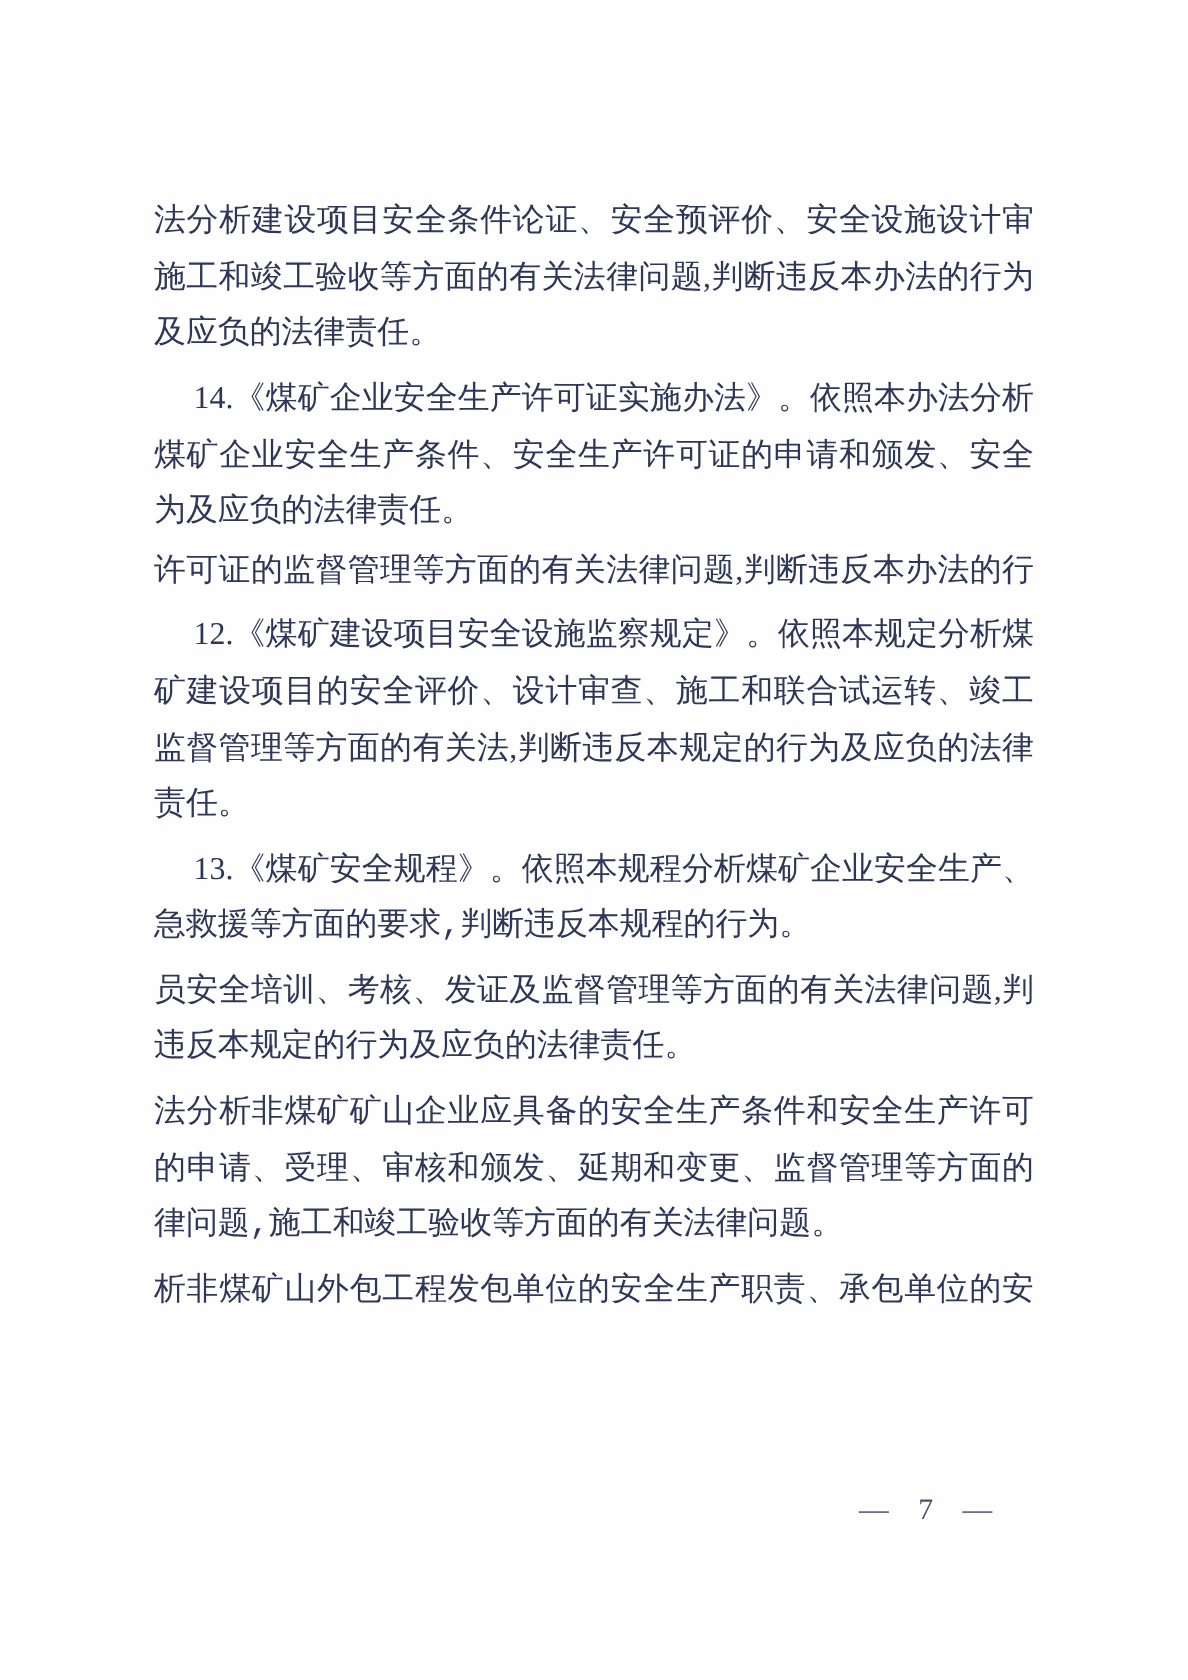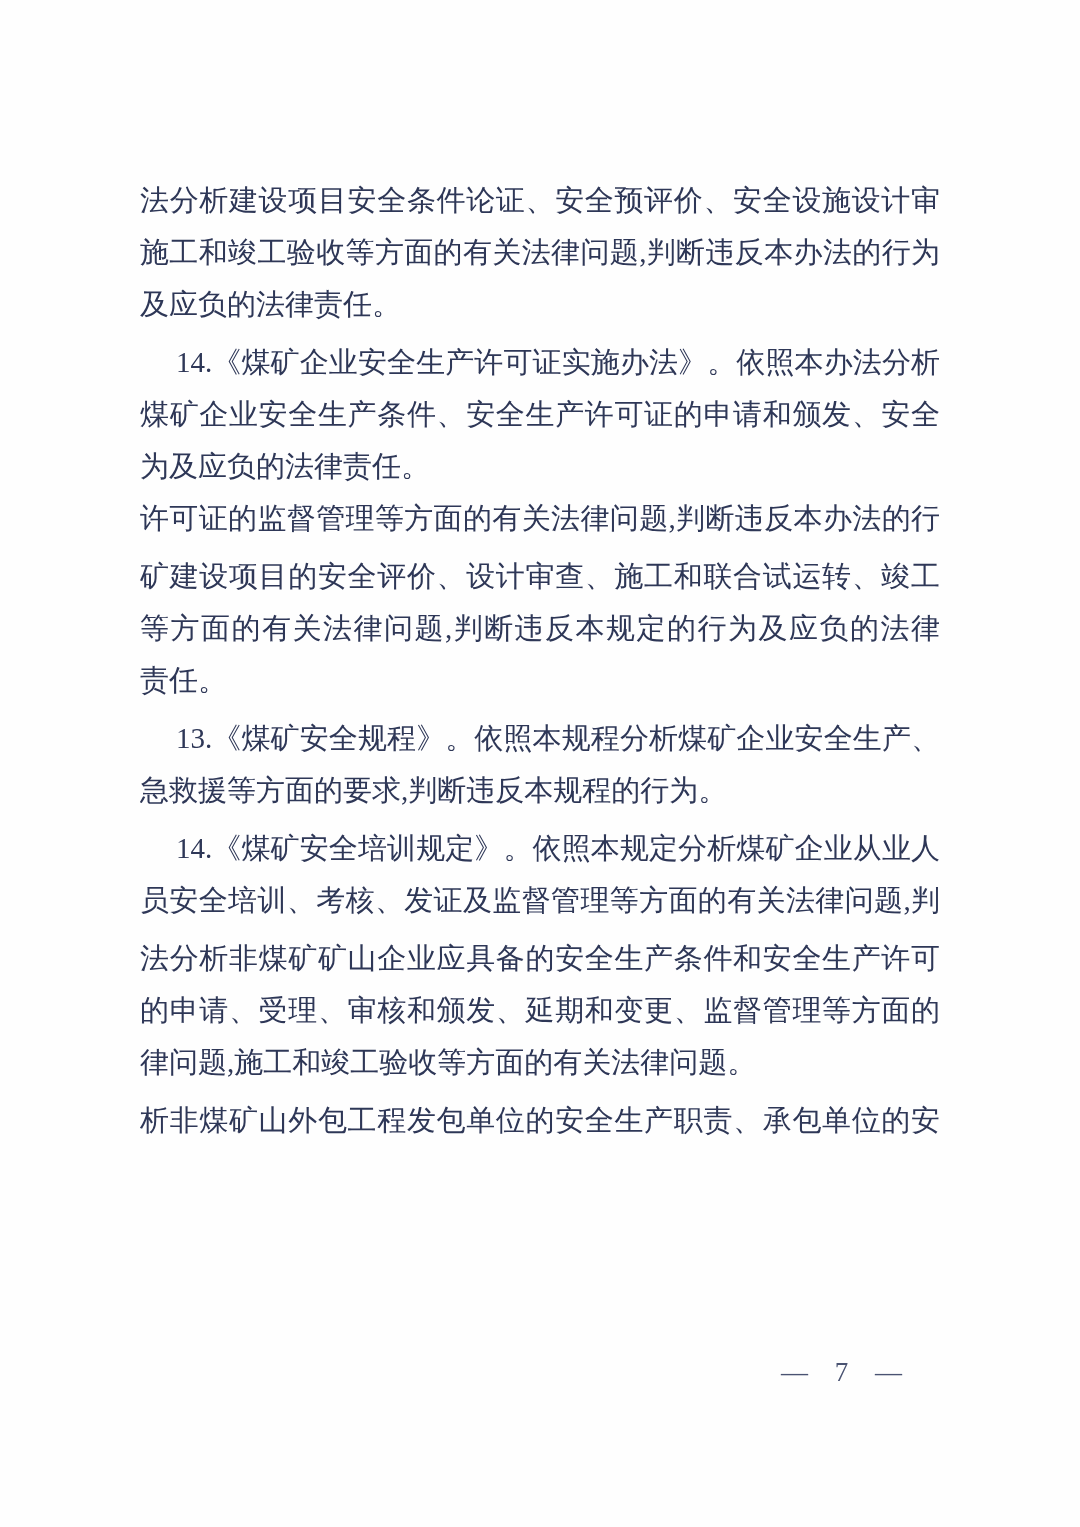--- a/index.html
+++ b/index.html
@@ -29,20 +29,21 @@
   .line {
     text-align: justify;
     text-align-last: justify;
     height: 52px;
     overflow: hidden;
   }
   .line.indent { padding-left: 36px; }
   .line.lastline {
     text-align: center;
     text-align-last: left;
+    font-family: Liberation Mono, monospace;
   }
   .footer {
     position: absolute;
     left: 140px;
     top: 1352px;
     width: 800px;
     text-align: right;
     padding-right: 28px;
     box-sizing: border-box;
     color: #4a5372;
@@ -61,31 +62,32 @@
         <div class="line">施工和竣工验收等方面的有关法律问题,判断违反本办法的行为</div>
         <div class="line lastline">及应负的法律责任。</div>
       </div>
       <div class="para">
         <div class="line indent">14.《煤矿企业安全生产许可证实施办法》。依照本办法分析</div>
         <div class="line">煤矿企业安全生产条件、安全生产许可证的申请和颁发、安全生产</div>
         <div class="line lastline">为及应负的法律责任。</div>
         <div class="line">许可证的监督管理等方面的有关法律问题,判断违反本办法的行</div>
       </div>
       <div class="para">
+        <div class="line indent">12.《煤矿建设项目安全设施监察规定》。依照本规定分析煤</div>
         <div class="line">矿建设项目的安全评价、设计审查、施工和联合试运转、竣工验收</div>
-        <div class="line">等方面的有关法律问题,判断违反本规定的行为及应负的法律</div>
+        <div class="line">监督管理等方面的有关法,判断违反本规定的行为及应负的法律</div>
         <div class="line lastline">责任。</div>
       </div>
       <div class="para">
         <div class="line indent">13.《煤矿安全规程》。依照本规程分析煤矿企业安全生产、应</div>
         <div class="line lastline">急救援等方面的要求,判断违反本规程的行为。</div>
       </div>
       <div class="para">
-        <div class="line indent">14.《煤矿安全培训规定》。依照本规定分析煤矿企业从业人</div>
         <div class="line">员安全培训、考核、发证及监督管理等方面的有关法律问题,判断</div>
+        <div class="line lastline">违反本规定的行为及应负的法律责任。</div>
       </div>
       <div class="para">
         <div class="line">法分析非煤矿矿山企业应具备的安全生产条件和安全生产许可证</div>
         <div class="line">的申请、受理、审核和颁发、延期和变更、监督管理等方面的有关法</div>
         <div class="line lastline">律问题,施工和竣工验收等方面的有关法律问题。</div>
       </div>
       <div class="para">
         <div class="line">析非煤矿山外包工程发包单位的安全生产职责、承包单位的安全</div>
       </div>
     </div>

